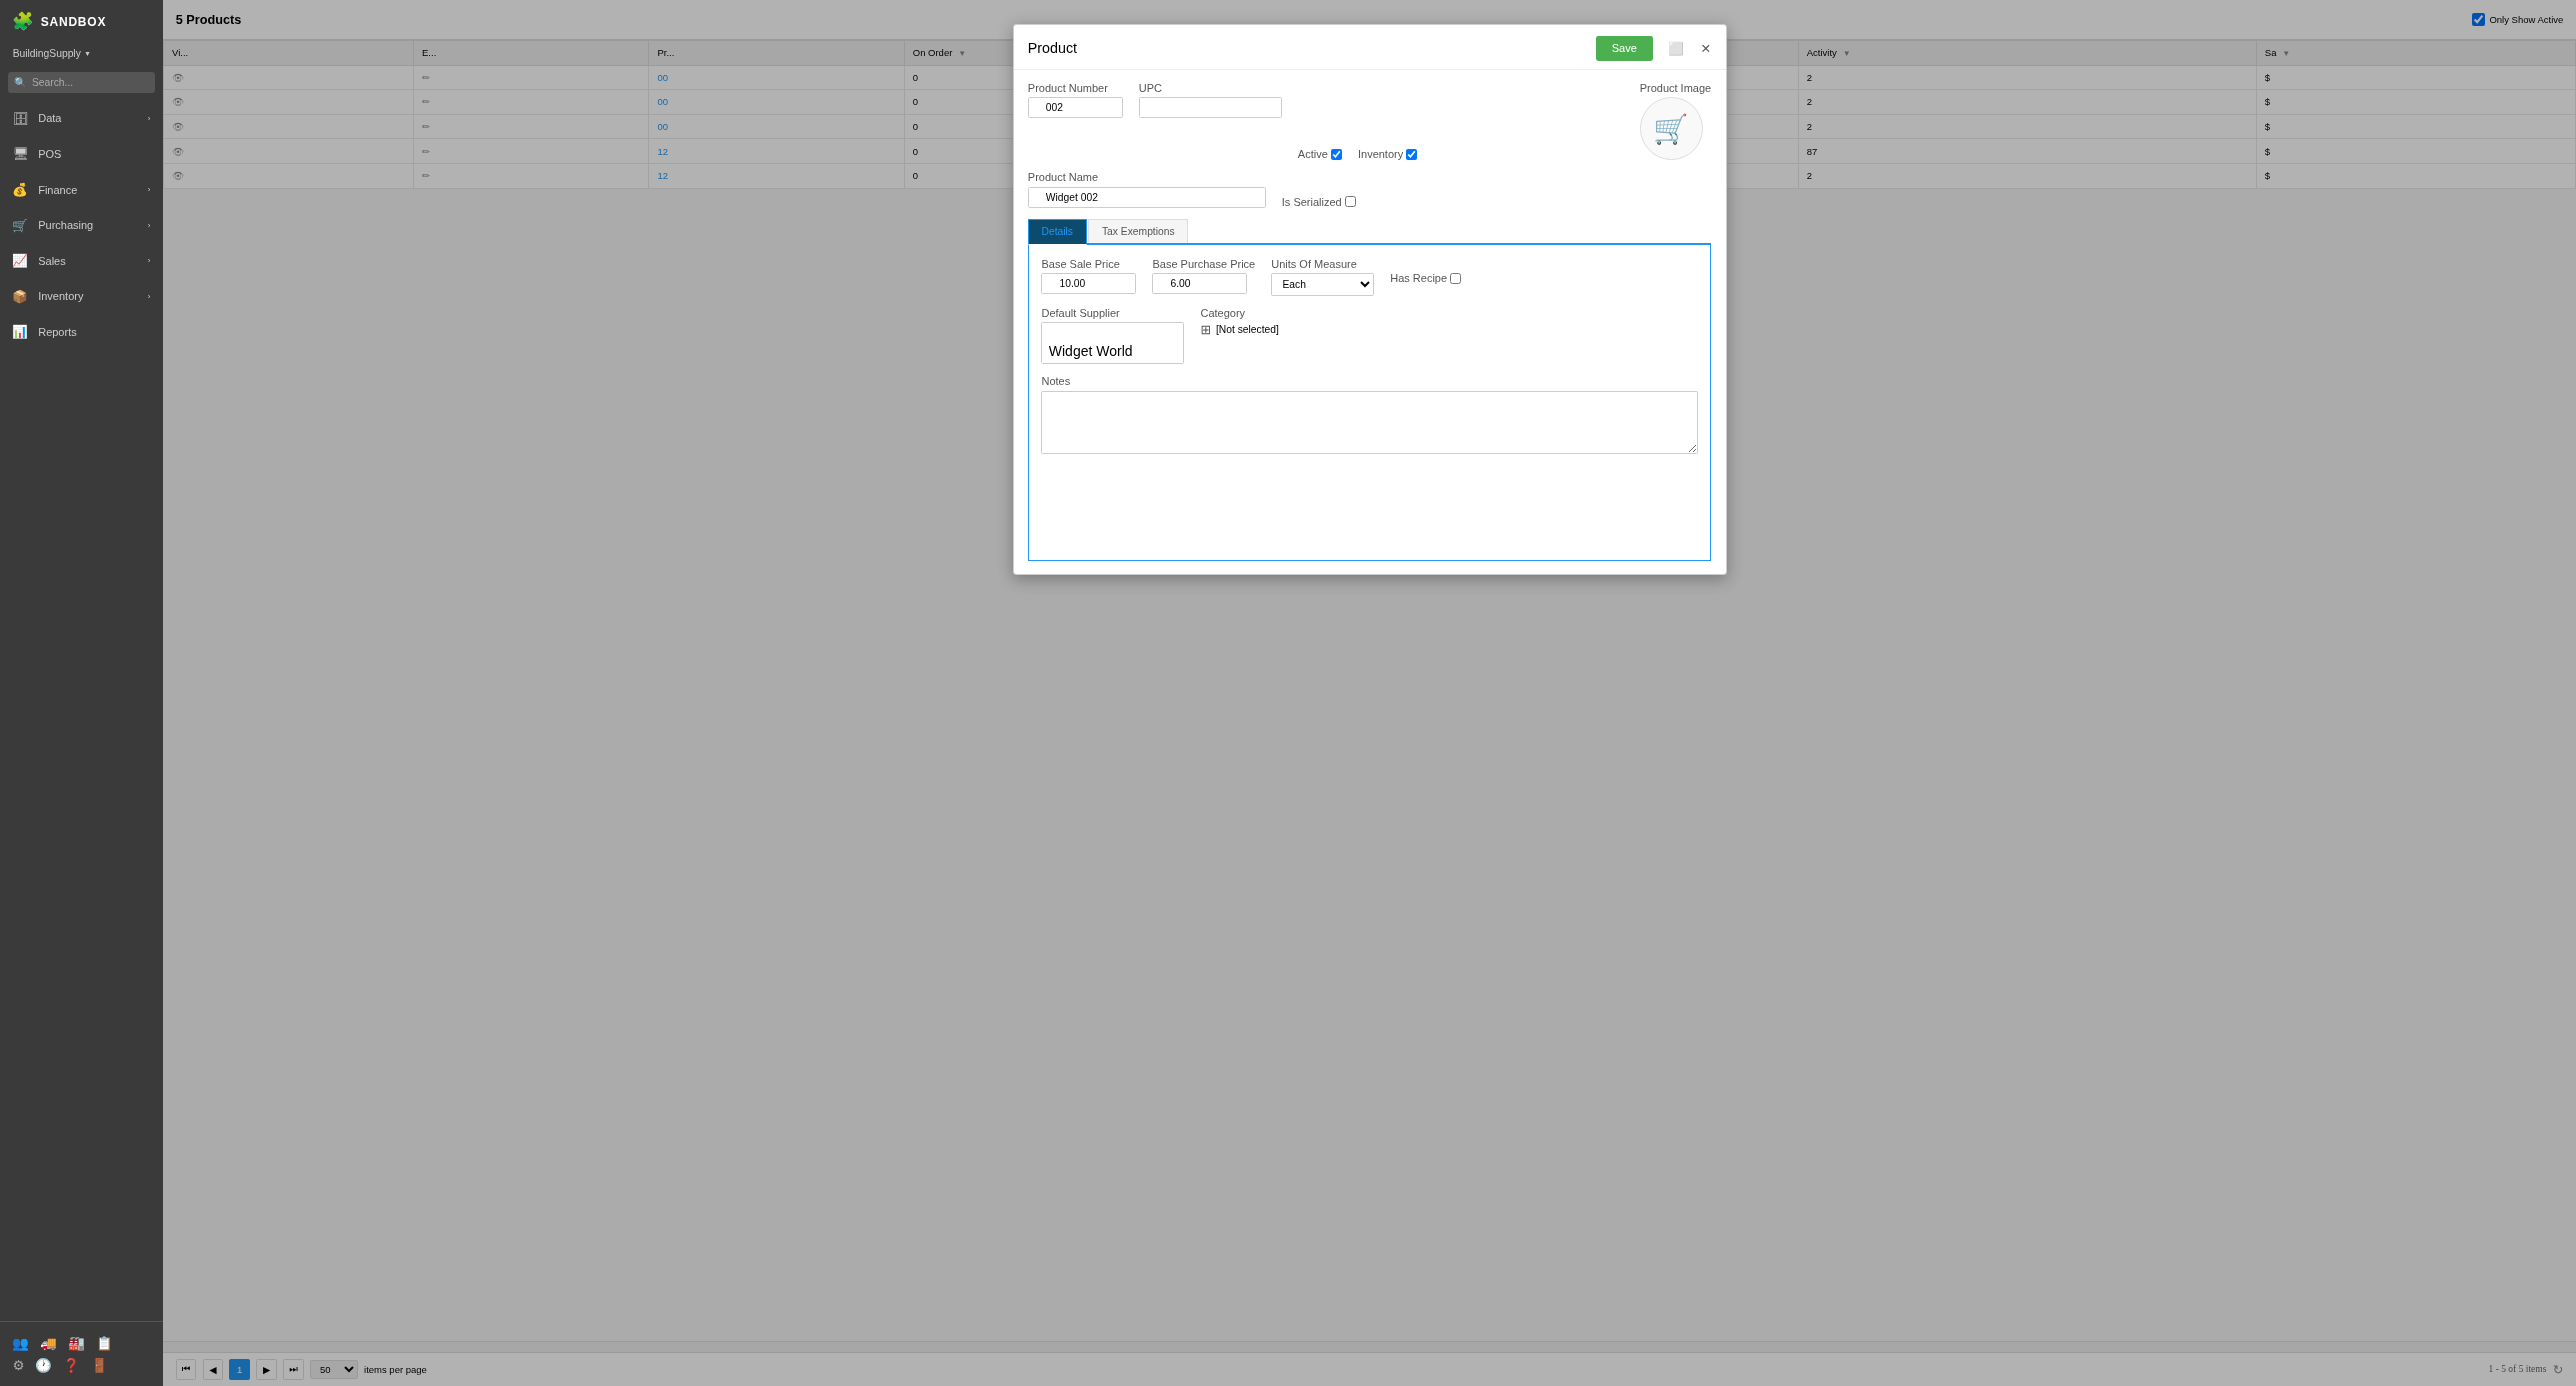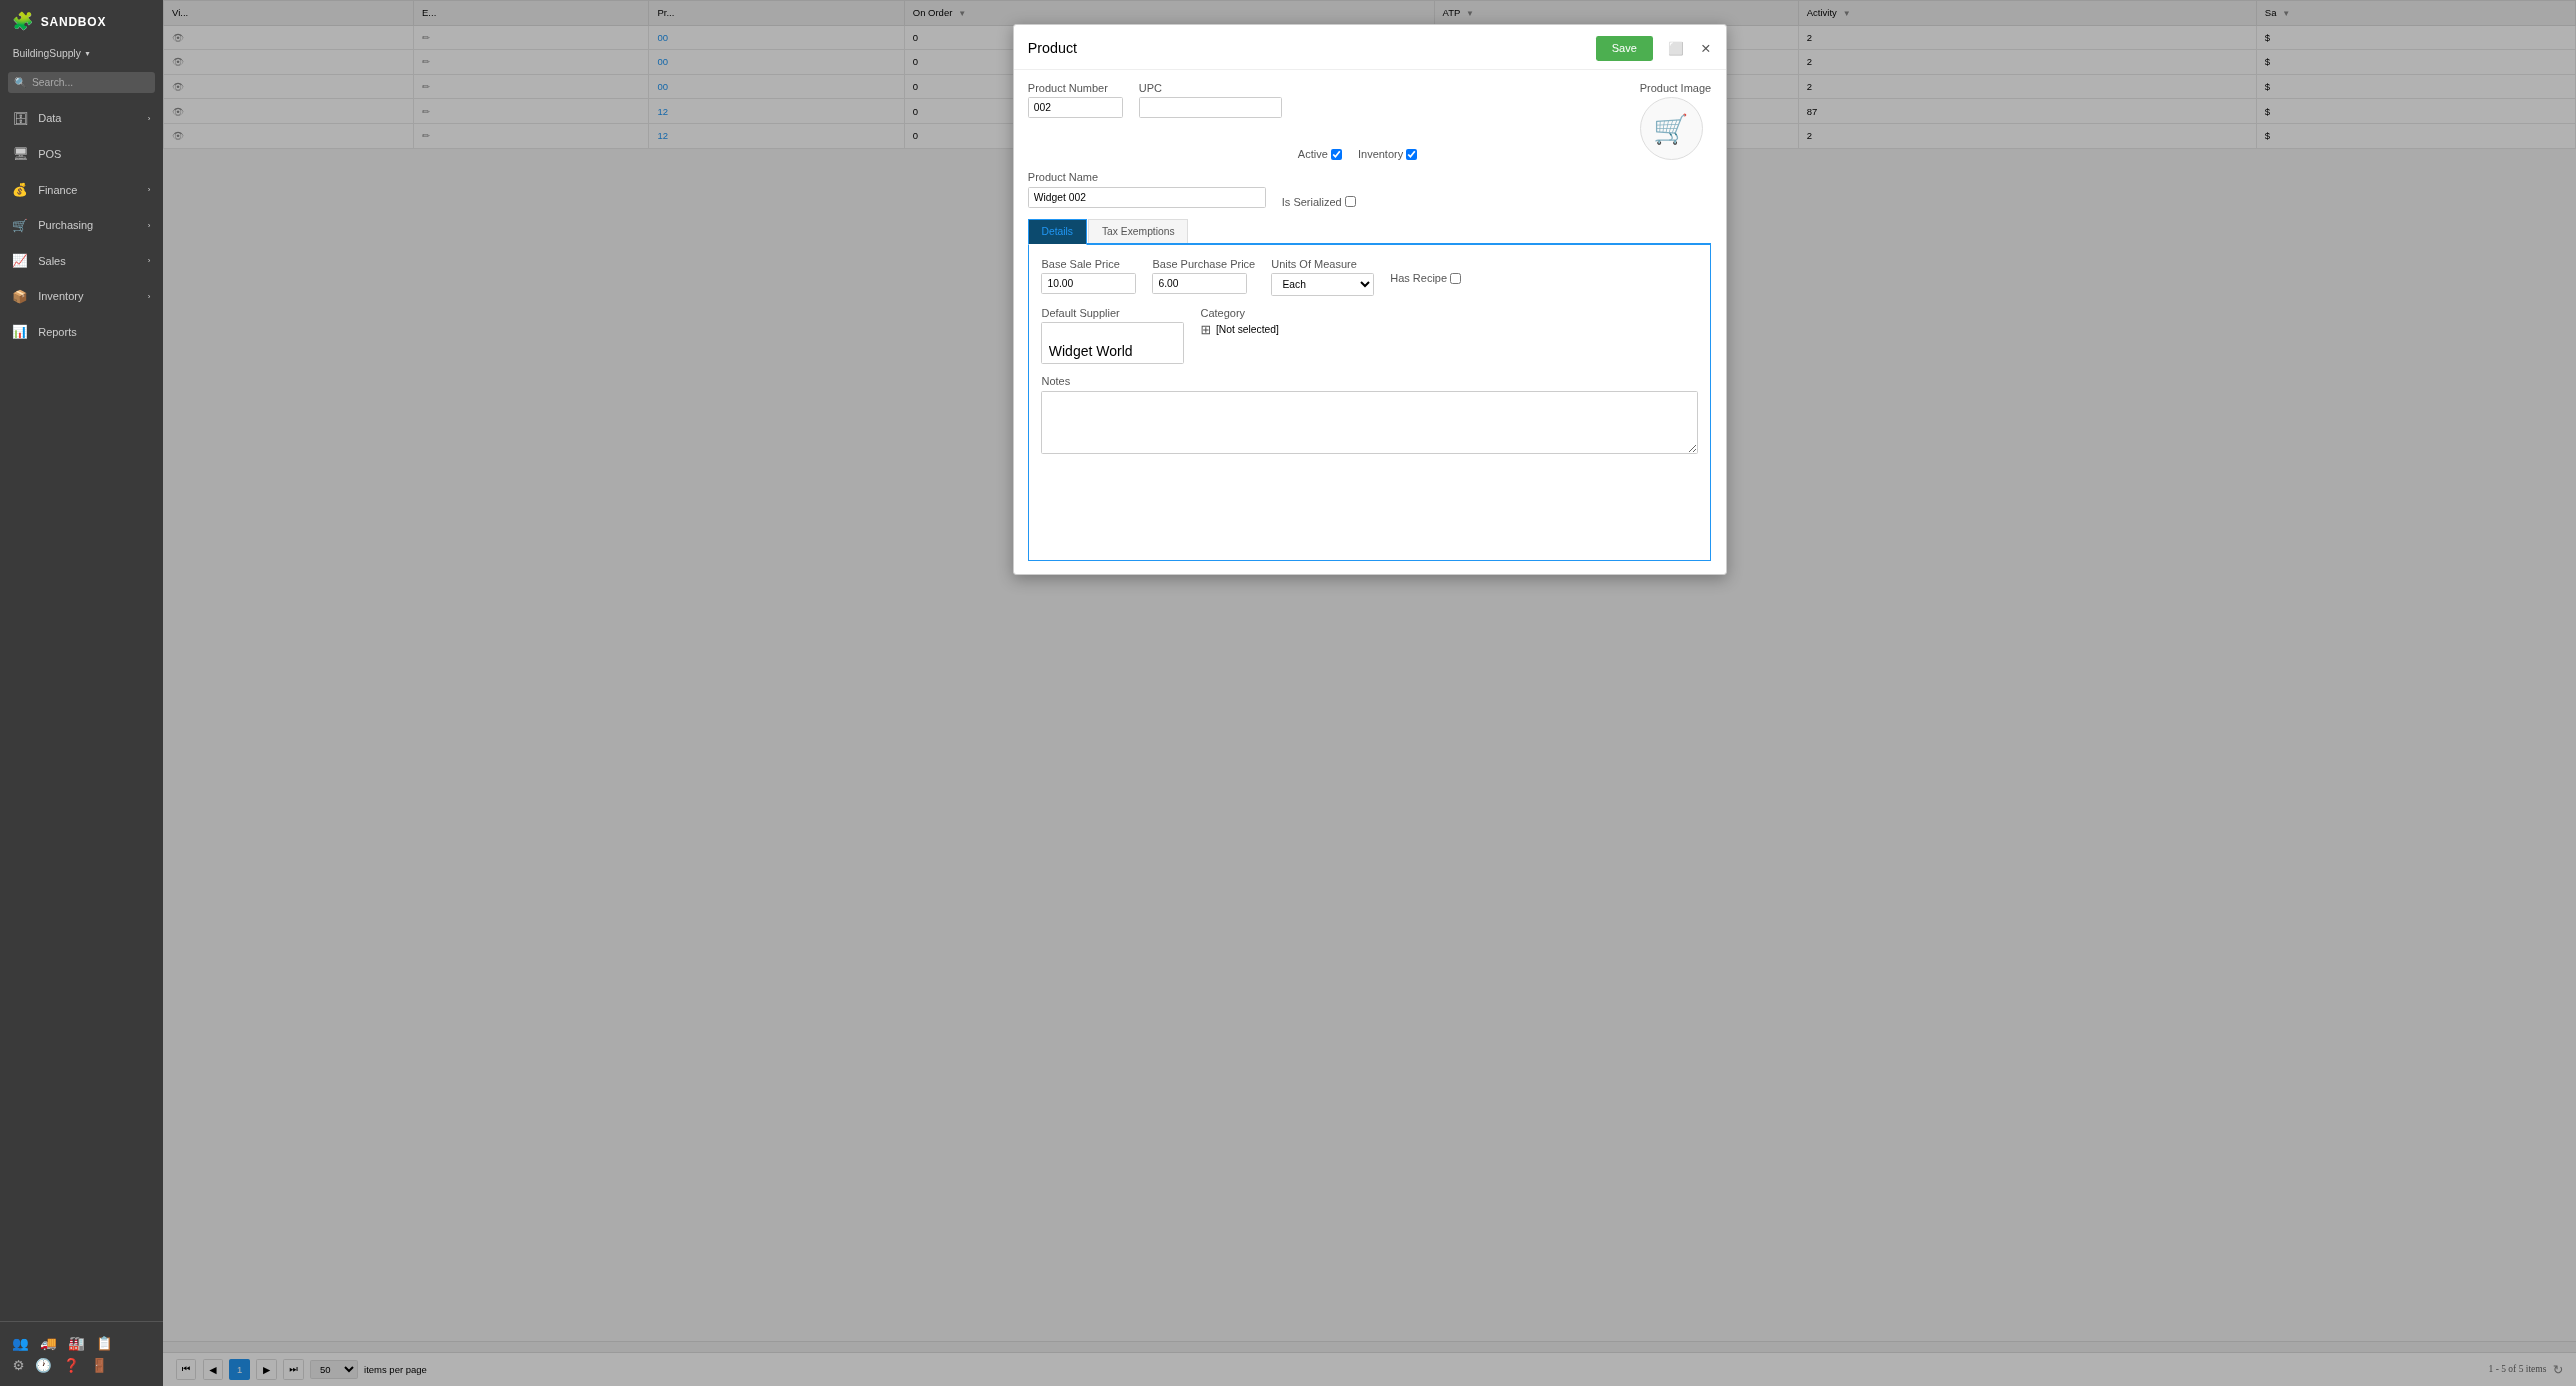--- a/index.html
+++ b/index.html
@@ -209,21 +209,21 @@
       border-radius: 2.4px;
       cursor: pointer;
     }
 
     
     .form-row { display: flex; gap: 16px; margin-bottom: 11px; flex-wrap: wrap; }
     .form-group { display: flex; flex-direction: column; gap: 3.2px; }
     .form-label { font-size: 11px; color: #555; }
     .form-input {
       border: 0.8px solid #ccc;
-      padding: 4px 5px;
+      padding: 4px 17px;
       font-size: 10.3px;
       border-radius: 1.6px;
       outline: none;
     }
     .form-checkbox { width: 11px; height: 11px; cursor: pointer; }
 
     
     .tab-bar { display: flex; border-bottom: 1.6px solid #2196F3; margin-bottom: 0; }
     .tab-item {
       padding: 6.3px 12.7px;
@@ -381,20 +381,29 @@
       <span title="Settings">⚙</span>
       <span title="Clock">🕐</span>
       <span title="Help">❓</span>
       <span title="Logout">🚪</span>
     </div>
   </div>
 </div>
 
 <div class="main-content">
 
+  <div class="top-bar">
+    <span class="page-title">5  Products</span>
+    <div class="top-bar-right">
+      <label class="only-show-active">
+        <input type="checkbox" checked="" style="">
+        <span>Only Show Active</span>
+      </label>
+    </div>
+  </div>
 
   <div class="table-area">
     <table class="data-table">
       <thead>
         <tr>
           <th>Vi...</th>
           <th>E...</th>
           <th>Pr...</th>
           <th>On Order <span class="filter-icon">▼</span></th>
           <th>ATP <span class="filter-icon">▼</span></th>

